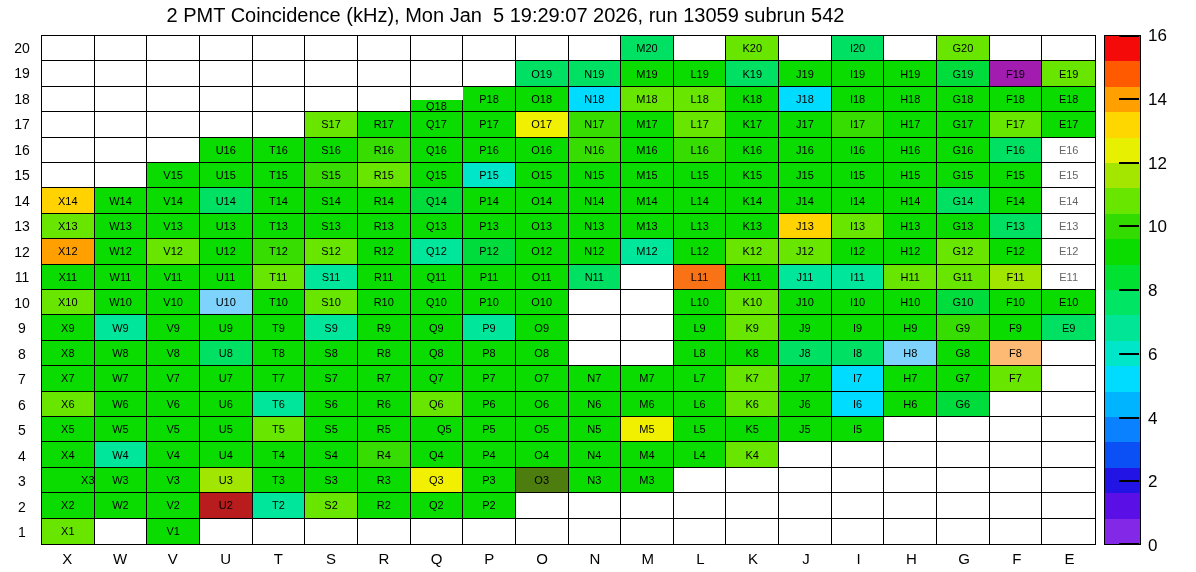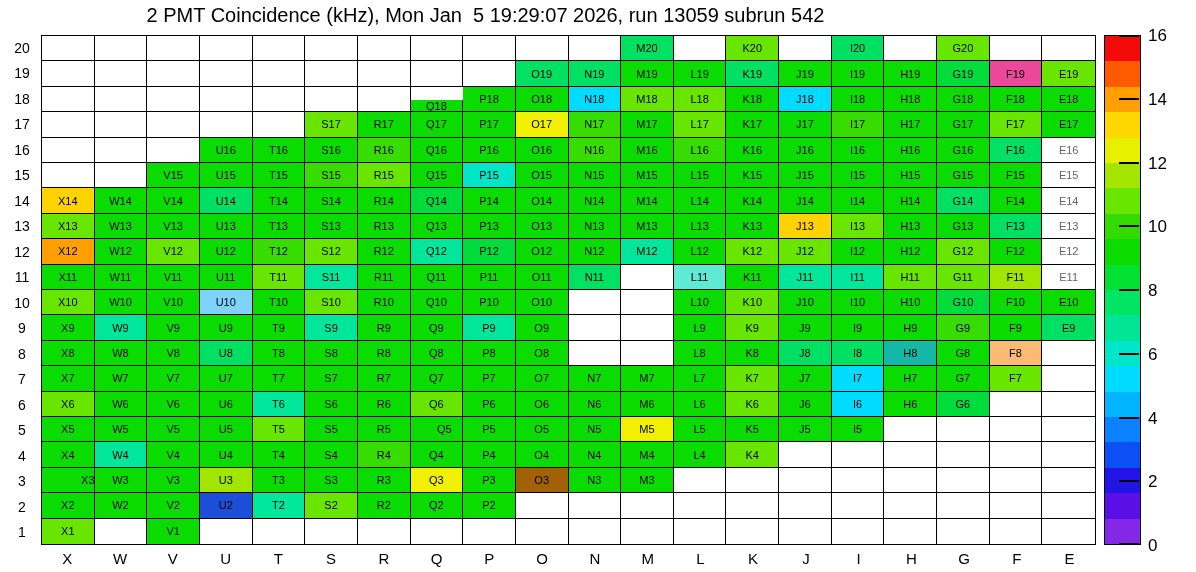--- a/index.html
+++ b/index.html
@@ -2,21 +2,21 @@
 <html><head>
 <meta charset="utf-8">
 <style>
   html,body{margin:0;padding:0;background:#fff;}
   #canvas{
     position:relative;width:1196px;height:572px;background:#fff;
     font-family:"Liberation Sans","DejaVu Sans",sans-serif;overflow:hidden;
   }
   #title{
     position:absolute;left:0;top:4px;width:971px;text-align:center;
-    font-size:20px;color:#000;white-space:pre;
+    font-size:20px;color:#000;white-space:pre;padding-left:20px;
   }
   #grid{
     position:absolute;left:41px;top:35px;width:1055px;height:510px;
     display:grid;grid-template-columns:repeat(20,1fr);grid-template-rows:repeat(20,1fr);
     border:1px solid #000;box-sizing:border-box;background:#fff;
   }
   .cell{
     border-right:1px solid #000;border-bottom:1px solid #000;
     display:flex;align-items:center;justify-content:center;
     font-size:11px;color:#000;overflow:hidden;box-sizing:border-box;
@@ -104,21 +104,21 @@
       <div class="cell" style="background: rgb(255, 255, 255);"></div>
       <div class="cell" title="7.7 kHz" style="background: rgb(0, 225, 100);">O19</div>
       <div class="cell" title="7.7 kHz" style="background: rgb(0, 225, 100);">N19</div>
       <div class="cell" title="9.2 kHz" style="background: rgb(10, 220, 0);">M19</div>
       <div class="cell" title="9.2 kHz" style="background: rgb(10, 220, 0);">L19</div>
       <div class="cell" title="7.7 kHz" style="background: rgb(0, 225, 100);">K19</div>
       <div class="cell" title="9.2 kHz" style="background: rgb(10, 220, 0);">J19</div>
       <div class="cell" title="9.2 kHz" style="background: rgb(10, 220, 0);">I19</div>
       <div class="cell" title="9.2 kHz" style="background: rgb(10, 220, 0);">H19</div>
       <div class="cell" title="8.5 kHz" style="background: rgb(0, 220, 60);">G19</div>
-      <div class="cell" title="9.2 kHz" style="background: #ec4899;">F19</div>
+      <div class="cell" title="9.2 kHz" style="background: #a21caf;">F19</div>
       <div class="cell" title="10.8 kHz" style="background: rgb(105, 230, 0);">E19</div>
       <div class="cell" style="background: rgb(255, 255, 255);"></div>
       <div class="cell" style="background: rgb(255, 255, 255);"></div>
       <div class="cell" style="background: rgb(255, 255, 255);"></div>
       <div class="cell" style="background: rgb(255, 255, 255);"></div>
       <div class="cell" style="background: rgb(255, 255, 255);"></div>
       <div class="cell" style="background: rgb(255, 255, 255);"></div>
       <div class="cell" style="background: rgb(255, 255, 255);"></div>
       <div class="cell" title="9.2 kHz" style="background: rgb(10, 220, 0); margin-top: 13px;">Q18</div>
       <div class="cell" title="9.2 kHz" style="background: rgb(10, 220, 0);">P18</div>
@@ -258,21 +258,21 @@
       <div class="cell" title="9.2 kHz" style="background: rgb(10, 220, 0);">V11</div>
       <div class="cell" title="9.2 kHz" style="background: rgb(10, 220, 0);">U11</div>
       <div class="cell" title="10.8 kHz" style="background: rgb(105, 230, 0);">T11</div>
       <div class="cell" title="6.8 kHz" style="background: rgb(0, 230, 155);">S11</div>
       <div class="cell" title="9.2 kHz" style="background: rgb(10, 220, 0);">R11</div>
       <div class="cell" title="9.2 kHz" style="background: rgb(10, 220, 0);">Q11</div>
       <div class="cell" title="9.2 kHz" style="background: rgb(10, 220, 0);">P11</div>
       <div class="cell" title="9.2 kHz" style="background: rgb(10, 220, 0);">O11</div>
       <div class="cell" title="7.7 kHz" style="background: rgb(0, 225, 100);">N11</div>
       <div class="cell" style="background: rgb(255, 255, 255);"></div>
-      <div class="cell" title="9.2 kHz" style="background: #5eead4; text-align: center;">L11</div>
+      <div class="cell" title="9.2 kHz" style="background: #f97316; text-align: center;">L11</div>
       <div class="cell" title="9.2 kHz" style="background: rgb(10, 220, 0);">K11</div>
       <div class="cell" title="6.8 kHz" style="background: rgb(0, 230, 155);">J11</div>
       <div class="cell" title="6.8 kHz" style="background: rgb(0, 230, 155);">I11</div>
       <div class="cell" title="10.8 kHz" style="background: rgb(105, 230, 0);">H11</div>
       <div class="cell" title="10.8 kHz" style="background: rgb(105, 230, 0);">G11</div>
       <div class="cell" title="11.5 kHz" style="background: rgb(160, 230, 0);">F11</div>
       <div class="cell dim" style="background: rgb(255, 255, 255);">E11</div>
       <div class="cell" title="10.8 kHz" style="background: rgb(105, 230, 0);">X10</div>
       <div class="cell" title="9.2 kHz" style="background: rgb(10, 220, 0);">W10</div>
       <div class="cell" title="9.2 kHz" style="background: rgb(10, 220, 0);">V10</div>
@@ -322,21 +322,21 @@
       <div class="cell" title="9.2 kHz" style="background: rgb(10, 220, 0);">R8</div>
       <div class="cell" title="9.2 kHz" style="background: rgb(10, 220, 0);">Q8</div>
       <div class="cell" title="9.2 kHz" style="background: rgb(10, 220, 0);">P8</div>
       <div class="cell" title="9.2 kHz" style="background: rgb(10, 220, 0);">O8</div>
       <div class="cell" style="background: rgb(255, 255, 255);"></div>
       <div class="cell" style="background: rgb(255, 255, 255);"></div>
       <div class="cell" title="9.2 kHz" style="background: rgb(10, 220, 0);">L8</div>
       <div class="cell" title="9.2 kHz" style="background: rgb(10, 220, 0);">K8</div>
       <div class="cell" title="7.7 kHz" style="background: rgb(0, 225, 100);">J8</div>
       <div class="cell" title="7.7 kHz" style="background: rgb(0, 225, 100);">I8</div>
-      <div class="cell" title="9.2 kHz" style="background: #14b8a6; text-align: center;">H8</div>
+      <div class="cell" title="9.2 kHz" style="background: #7dd3fc; text-align: center;">H8</div>
       <div class="cell" title="9.2 kHz" style="background: rgb(10, 220, 0);">G8</div>
       <div class="cell" title="7.7 kHz" style="background: #fdba74;">F8</div>
       <div class="cell" style="background: rgb(255, 255, 255);"></div>
       <div class="cell" title="9.2 kHz" style="background: rgb(10, 220, 0);">X7</div>
       <div class="cell" title="9.2 kHz" style="background: rgb(10, 220, 0);">W7</div>
       <div class="cell" title="9.2 kHz" style="background: rgb(10, 220, 0);">V7</div>
       <div class="cell" title="9.2 kHz" style="background: rgb(10, 220, 0);">U7</div>
       <div class="cell" title="9.2 kHz" style="background: rgb(10, 220, 0);">T7</div>
       <div class="cell" title="9.2 kHz" style="background: rgb(10, 220, 0);">S7</div>
       <div class="cell" title="9.2 kHz" style="background: rgb(10, 220, 0);">R7</div>
@@ -415,35 +415,35 @@
       <div class="cell" style="background: rgb(255, 255, 255);"></div>
       <div class="cell" title="9.2 kHz" style="background: rgb(10, 220, 0); padding-left: 40px;">X3</div>
       <div class="cell" title="9.2 kHz" style="background: rgb(10, 220, 0);">W3</div>
       <div class="cell" title="9.2 kHz" style="background: rgb(10, 220, 0);">V3</div>
       <div class="cell" title="11.5 kHz" style="background: rgb(160, 230, 0);">U3</div>
       <div class="cell" title="9.2 kHz" style="background: rgb(10, 220, 0);">T3</div>
       <div class="cell" title="9.2 kHz" style="background: rgb(10, 220, 0);">S3</div>
       <div class="cell" title="9.2 kHz" style="background: rgb(10, 220, 0);">R3</div>
       <div class="cell" title="12.3 kHz" style="background: rgb(240, 240, 0);">Q3</div>
       <div class="cell" title="9.2 kHz" style="background: rgb(10, 220, 0);">P3</div>
-      <div class="cell" title="9.2 kHz" style="background: #a16207;">O3</div>
+      <div class="cell" title="9.2 kHz" style="background: #4d7c0f;">O3</div>
       <div class="cell" title="9.2 kHz" style="background: rgb(10, 220, 0);">N3</div>
       <div class="cell" title="9.2 kHz" style="background: rgb(10, 220, 0);">M3</div>
       <div class="cell" style="background: rgb(255, 255, 255);"></div>
       <div class="cell" style="background: rgb(255, 255, 255);"></div>
       <div class="cell" style="background: rgb(255, 255, 255);"></div>
       <div class="cell" style="background: rgb(255, 255, 255);"></div>
       <div class="cell" style="background: rgb(255, 255, 255);"></div>
       <div class="cell" style="background: rgb(255, 255, 255);"></div>
       <div class="cell" style="background: rgb(255, 255, 255);"></div>
       <div class="cell" style="background: rgb(255, 255, 255);"></div>
       <div class="cell" title="9.2 kHz" style="background: rgb(10, 220, 0);">X2</div>
       <div class="cell" title="9.2 kHz" style="background: rgb(10, 220, 0);">W2</div>
       <div class="cell" title="9.2 kHz" style="background: rgb(10, 220, 0);">V2</div>
-      <div class="cell" title="11.5 kHz" style="background: #1d4ed8;">U2</div>
+      <div class="cell" title="11.5 kHz" style="background: #b91c1c;">U2</div>
       <div class="cell" title="6.8 kHz" style="background: rgb(0, 230, 155);">T2</div>
       <div class="cell" title="10.8 kHz" style="background: rgb(105, 230, 0);">S2</div>
       <div class="cell" title="9.2 kHz" style="background: rgb(10, 220, 0);">R2</div>
       <div class="cell" title="9.2 kHz" style="background: rgb(10, 220, 0);">Q2</div>
       <div class="cell" title="9.2 kHz" style="background: rgb(10, 220, 0);">P2</div>
       <div class="cell" style="background: rgb(255, 255, 255);"></div>
       <div class="cell" style="background: rgb(255, 255, 255);"></div>
       <div class="cell" style="background: rgb(255, 255, 255);"></div>
       <div class="cell" style="background: rgb(255, 255, 255);"></div>
       <div class="cell" style="background: rgb(255, 255, 255);"></div>

